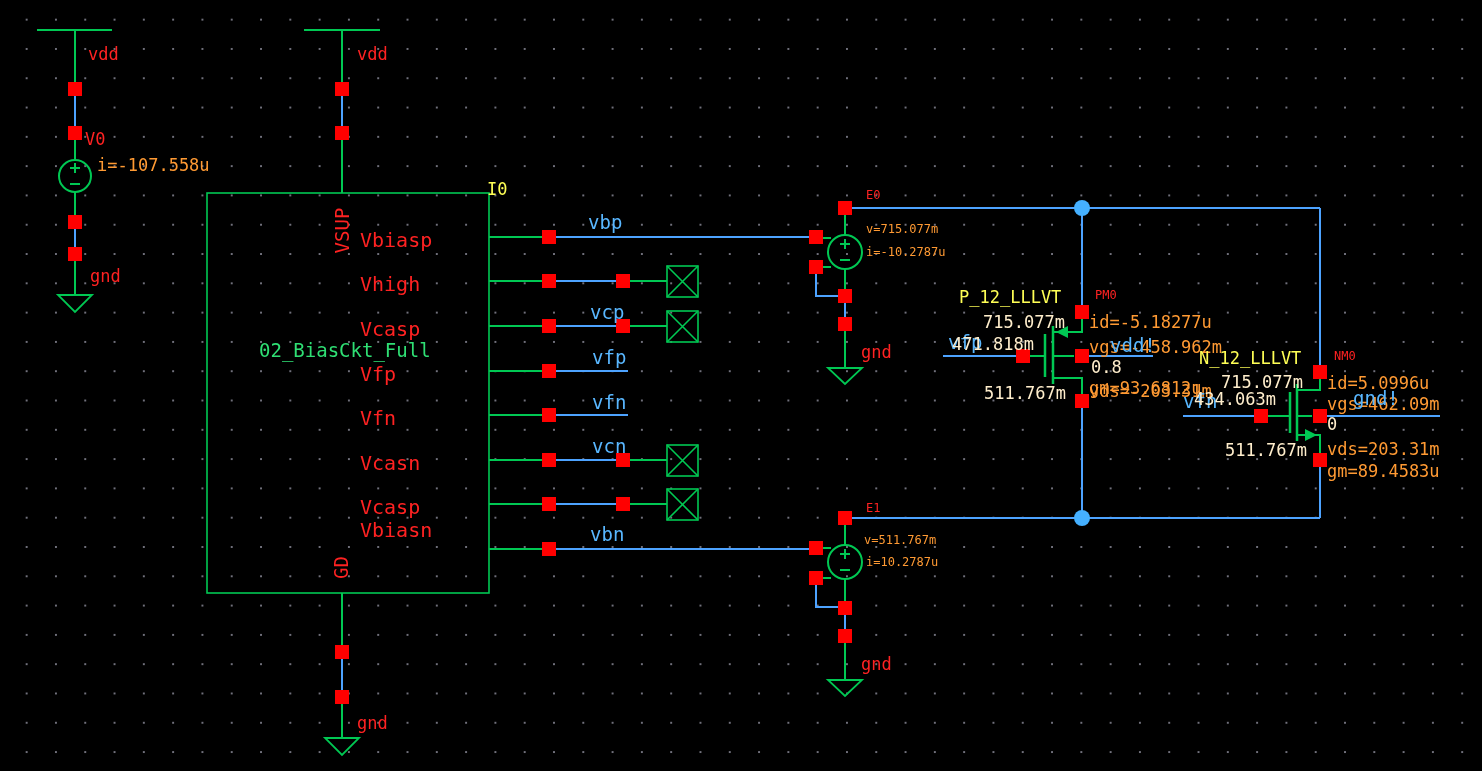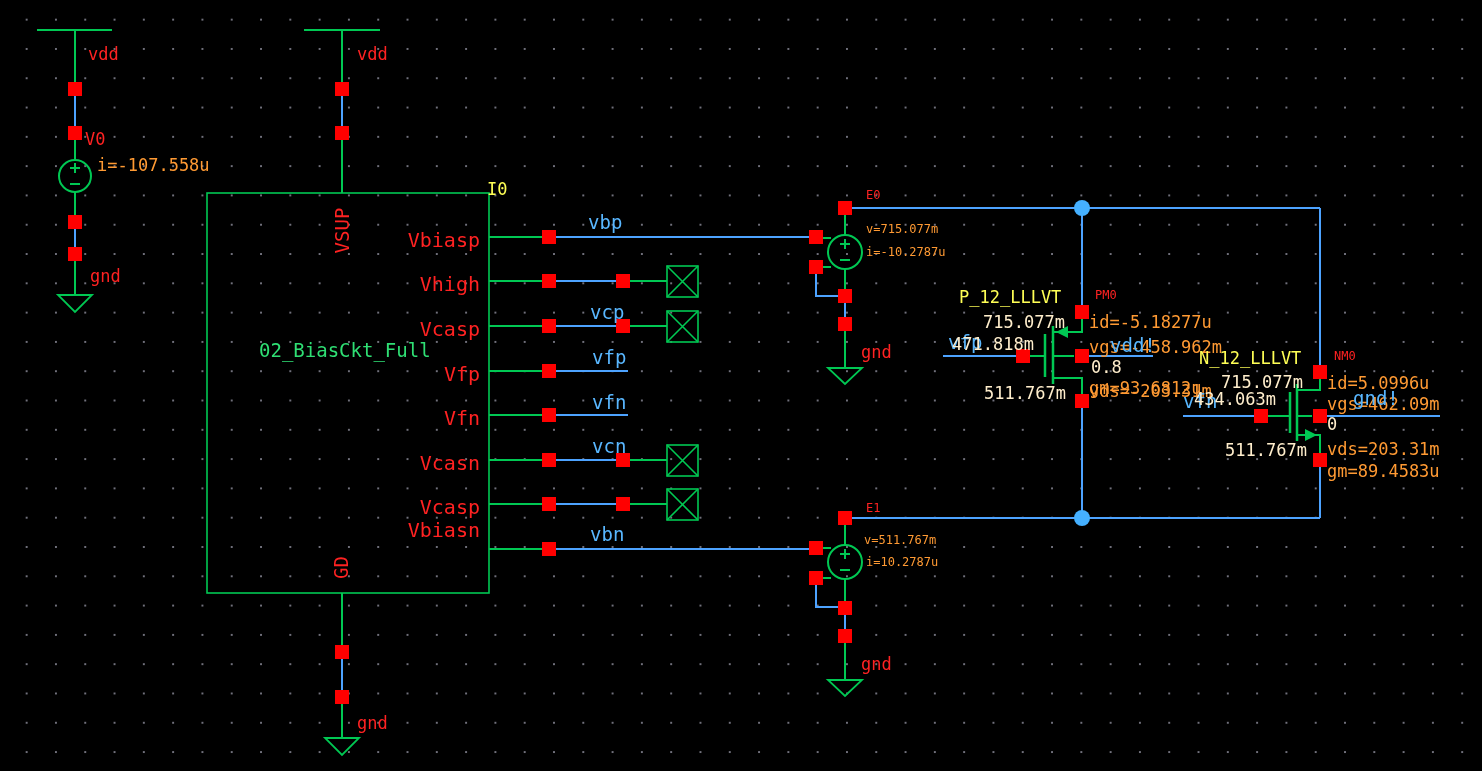--- a/index.html
+++ b/index.html
@@ -16,21 +16,21 @@
   .red{color:#ff2222}
   .orange{color:#ff9a33}
   .white{color:#ffeecc}
   .yellow{color:#ffff55}
   .cyan{color:#59b7ff}
   .greentxt{color:#2fdf74}
   .s17{font-size:17px}
   .s18{font-size:12px}
   .s19{font-size:19px}
   .s20{font-size:20px}
-  .pinlbl{left:360px;width:120px;text-align:right;}
+  .pinlbl{left:360px;width:120px;}
   .rot{transform:rotate(-90deg);text-align:center;width:120px;}
 </style>
 </head>
 <body>
 
 <div id="canvas">
 
 <svg width="1482" height="771" viewBox="0 0 1482 771">
 
   <g stroke="#00c853" stroke-width="2" fill="none">

